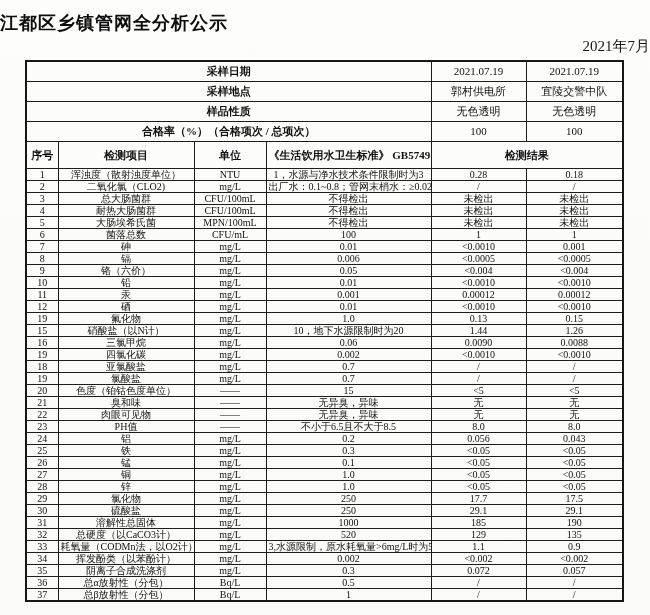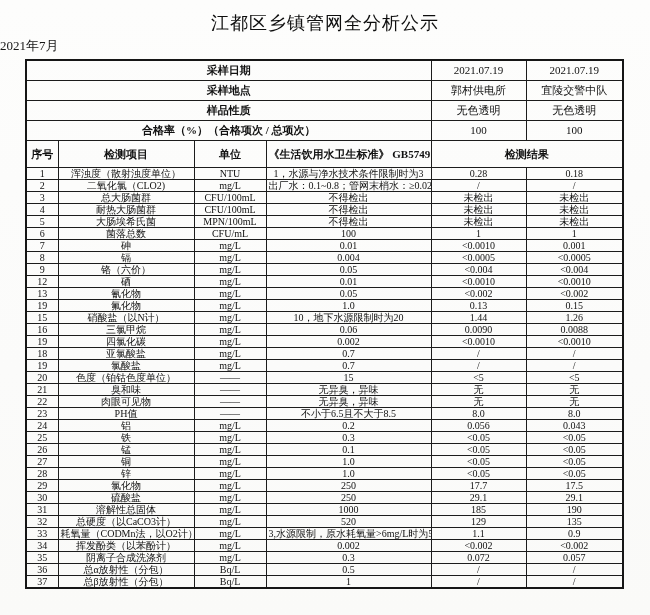--- a/index.html
+++ b/index.html
@@ -12,31 +12,30 @@
     font-family: "Liberation Serif", "DejaVu Serif", serif;
     overflow: hidden;
   }
   .page {
     position: relative;
     width: 650px;
     height: 615px;
     background: linear-gradient(180deg, #fdfdfc 0%, #fbfbfa 60%, #fafaf8 100%);
   }
   .doc-title {
-    text-align: center;
-    font-weight: normal;
+    font-weight: bold;
     font-size: 18px;
     letter-spacing: 1px;
     padding-top: 11px;
     margin: 0 0 2px 0;
     color: #0d0d0d;
   }
   .doc-subtitle {
-    text-align: left;
-    font-size: 13px;
+    text-align: right;
+    font-size: 15px;
     margin: 0 0 4px 0;
     color: #161616;
   }
   table.report {
     border-collapse: collapse;
     margin-left: 25px;
     width: 597px;
     table-layout: fixed;
     border: 2px solid #161616;
   }
@@ -155,47 +154,55 @@
     <td class="c-item">砷</td>
     <td class="c-unit num">mg/L</td>
     <td class="c-std num">0.01</td>
     <td class="c-r num">&lt;0.0010</td>
     <td class="c-r num">0.001</td>
   </tr>
         <tr class="data-row">
     <td class="c-no num">8</td>
     <td class="c-item">镉</td>
     <td class="c-unit num">mg/L</td>
-    <td class="c-std num">0.004</td>
+    <td class="c-std num">0.006</td>
     <td class="c-r num">&lt;0.0005</td>
     <td class="c-r num">&lt;0.0005</td>
   </tr>
         <tr class="data-row">
     <td class="c-no num">9</td>
     <td class="c-item">铬（六价）</td>
     <td class="c-unit num">mg/L</td>
     <td class="c-std num">0.05</td>
     <td class="c-r num">&lt;0.004</td>
     <td class="c-r num">&lt;0.004</td>
   </tr>
         <tr class="data-row">
+    <td class="c-no num">10</td>
+    <td class="c-item">铅</td>
+    <td class="c-unit num">mg/L</td>
+    <td class="c-std num">0.01</td>
+    <td class="c-r num">&lt;0.0010</td>
+    <td class="c-r num">&lt;0.0010</td>
+  </tr>
+        <tr class="data-row">
+    <td class="c-no num">11</td>
+    <td class="c-item">汞</td>
+    <td class="c-unit num">mg/L</td>
+    <td class="c-std num">0.001</td>
+    <td class="c-r num">0.00012</td>
+    <td class="c-r num">0.00012</td>
+  </tr>
+        <tr class="data-row">
     <td class="c-no num">12</td>
     <td class="c-item">硒</td>
     <td class="c-unit num">mg/L</td>
     <td class="c-std num">0.01</td>
     <td class="c-r num">&lt;0.0010</td>
     <td class="c-r num">&lt;0.0010</td>
-  </tr>
-        <tr class="data-row">
-    <td class="c-no num">13</td>
-    <td class="c-item">氰化物</td>
-    <td class="c-unit num">mg/L</td>
-    <td class="c-std num">0.05</td>
-    <td class="c-r num">&lt;0.002</td>
-    <td class="c-r num">&lt;0.002</td>
   </tr>
         <tr class="data-row">
     <td class="c-no num">19</td>
     <td class="c-item">氟化物</td>
     <td class="c-unit num">mg/L</td>
     <td class="c-std num">1.0</td>
     <td class="c-r num">0.13</td>
     <td class="c-r num">0.15</td>
   </tr>
         <tr class="data-row">

